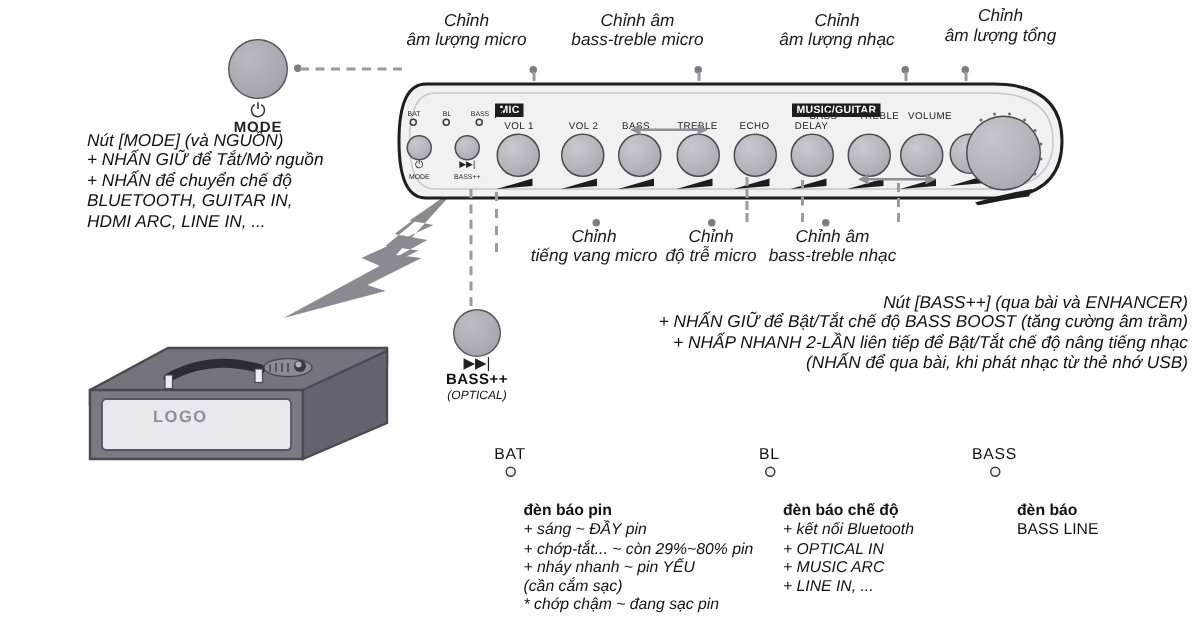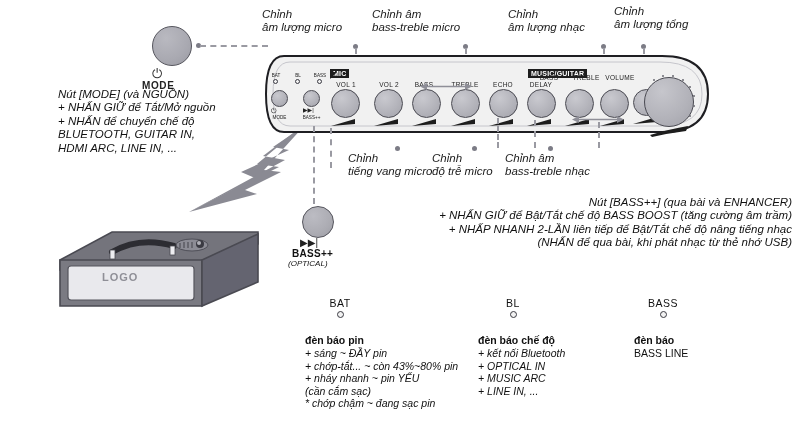--- a/index.html
+++ b/index.html
@@ -2,34 +2,34 @@
 <html><head>
 <meta charset="utf-8">
 <style>
   html,body{margin:0;padding:0;background:#ffffff;}
   body{width:800px;height:422px;position:relative;overflow:hidden;
        font-family:"Liberation Sans","DejaVu Sans",sans-serif;color:#111;}
   .abs{position:absolute;}
   .ital{font-style:italic;}
   .b{font-weight:bold;}
   .callout{font-style:italic;font-size:11.5px;line-height:13px;color:#1a1a1a;white-space:pre-line;}
-  .ctr{}
+  .ctr{text-align:center;}
   .dot{width:5px;height:5px;border-radius:50%;background:#7c7c86;}
   .vdash{width:0;border-left:2px dashed #9a9aa2;}
   .hdash{height:0;border-top:2px dashed #9a9aa2;}
   .knoblbl{font-size:6.5px;letter-spacing:.3px;color:#222;text-align:center;
            font-family:"Liberation Sans",sans-serif;}
   .tinylbl{font-size:4.6px;color:#222;text-align:center;}
   .knob{border-radius:50%;background:radial-gradient(circle at 36% 30%,#c9c9cf 0%,#b4b4bb 55%,#a2a2aa 100%);
         border:1.3px solid #4a4a52;box-sizing:border-box;}
   .badge{background:#1d1d1d;color:#fff;font-size:7px;font-weight:bold;
          padding:1px 3px;letter-spacing:.2px;display:inline-block;}
   .ledring{width:5px;height:5px;border-radius:50%;border:1px solid #3a3a42;background:#f2f2f2;box-sizing:border-box;}
   .legend-title{font-size:10.5px;letter-spacing:.5px;text-align:center;color:#111;}
-  .legend-body{font-size:10.5px;line-height:12.6px;white-space:pre-line;}
+  .legend-body{font-size:10.5px;line-height:12.6px;white-space:pre-line;margin-left:44px;}
   .legend-head{font-weight:bold;font-style:normal;}
   .blk{font-size:11.5px;line-height:13.4px;white-space:pre-line;font-style:italic;}
 </style>
 </head>
 <body>
 
 <div class="abs callout ctr" style="left:262px;top:8px;width:98px;">Chỉnh
 âm lượng micro</div>
 <div class="abs dot" style="left:353px;top:44px;"></div>
 <div class="abs vdash" style="left:355px;top:48px;height:22px;"></div>
@@ -239,21 +239,21 @@
   </g>
 </svg>
 <svg class="abs" style="left:100px;top:268px;" width="44" height="18">
   <text x="2" y="13" font-family="Liberation Sans, sans-serif" font-size="11" font-weight="bold" fill="#8f8f97" letter-spacing="1">LOGO</text>
 </svg>
 
 <div class="abs legend-title" style="left:320px;top:297px;width:40px;">BAT</div>
 <div class="abs ledring" style="left:337px;top:311px;width:7px;height:7px;"></div>
 <div class="abs legend-body legend-head" style="left:305px;top:334px;width:190px;">đèn báo pin</div>
 <div class="abs legend-body ital" style="left:305px;top:347px;width:200px;"> + sáng ~ ĐẦY pin
- + chớp-tắt... ~ còn 43%~80% pin
+ + chớp-tắt... ~ còn 29%~80% pin
  + nháy nhanh ~ pin YẾU
     (cần cắm sạc)
  * chớp chậm ~ đang sạc pin</div>
 
 <div class="abs legend-title" style="left:495px;top:297px;width:36px;">BL</div>
 <div class="abs ledring" style="left:510px;top:311px;width:7px;height:7px;"></div>
 <div class="abs legend-body legend-head" style="left:478px;top:334px;width:160px;">đèn báo chế độ</div>
 <div class="abs legend-body ital" style="left:478px;top:347px;width:170px;"> + kết nối Bluetooth
  + OPTICAL IN
  + MUSIC ARC

